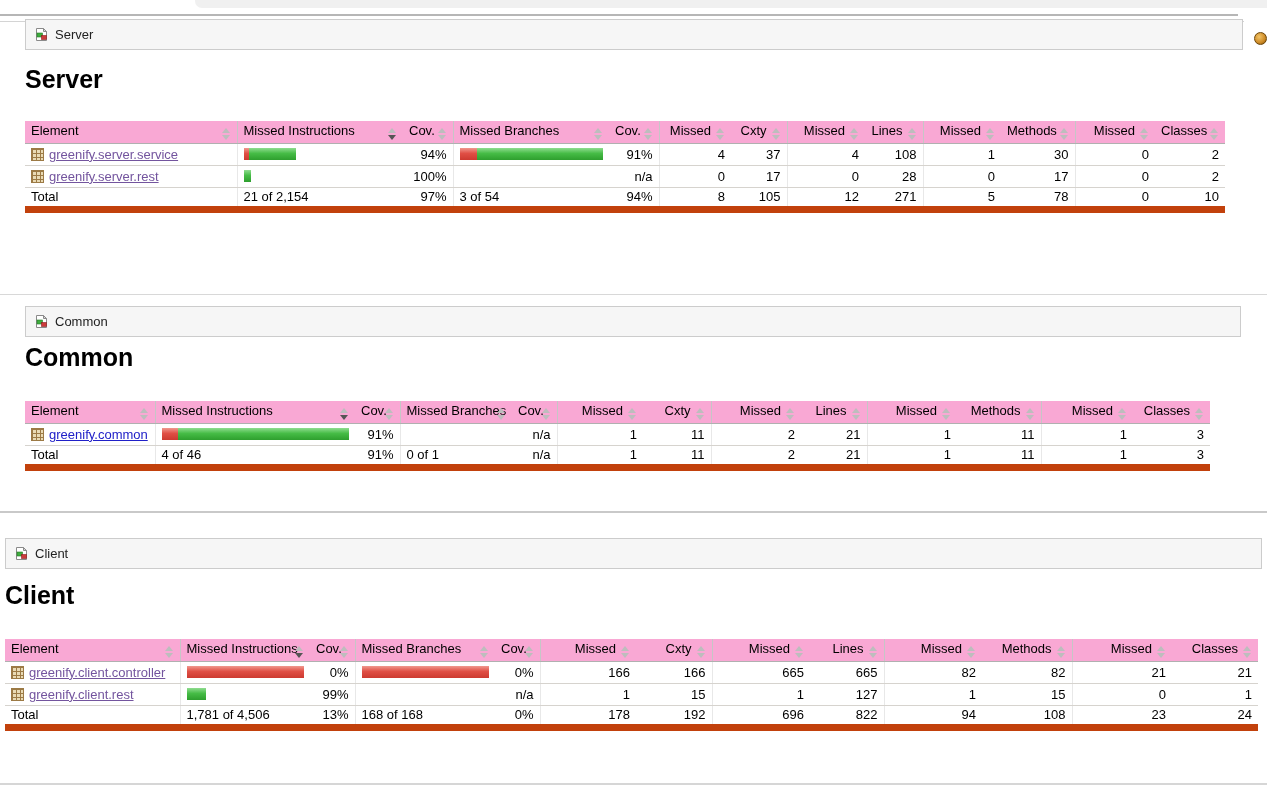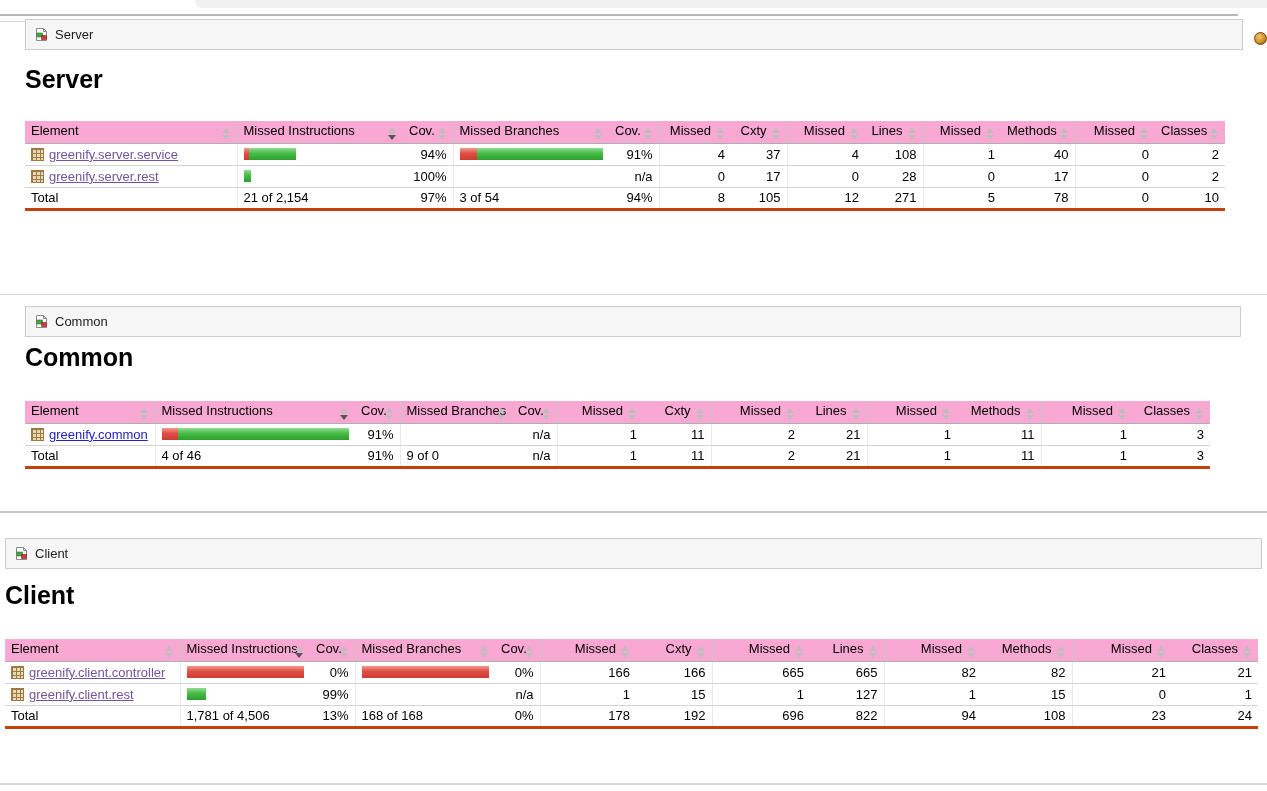--- a/index.html
+++ b/index.html
@@ -32,21 +32,21 @@
   #h1-common{left:25px;top:342px;}
   #h1-client{left:5px;top:580px;}
   
   table.cov{position:absolute;border-collapse:collapse;table-layout:fixed;font-size:13px;}
   #t0{left:25px;top:121px;width:1200px;}
   #t1{left:25px;top:401px;width:1185px;}
   #t2{left:5px;top:639px;width:1253px;}
   table.cov td{padding:0 6px;height:22px;box-sizing:border-box;overflow:hidden;white-space:nowrap;vertical-align:middle;}
   table.cov thead td{background:#f9a8d4;border-bottom:1px solid #b0b0b0;}
   table.cov tbody td{border-bottom:1px solid #d6d3ce;}
-  table.cov tfoot td{border-bottom:3px solid #c2410c;}
+  table.cov tfoot td{border-bottom:7px solid #c2410c;}
   table.cov td.el,table.cov td.txt{text-align:left;}
   table.cov td.num{text-align:right;}
   table.cov thead td.sep{border-left:1px solid #c6c6c6;}
   table.cov tbody td.sep,table.cov tfoot td.sep{border-left:1px solid #e8e8e8;}
   
   #t0 col.c0{width:212px}#t0 col.c1{width:166px}#t0 col.c2{width:50px}#t0 col.c3{width:156px}#t0 col.c4{width:50px}
   #t0 col.c5{width:72px}#t0 col.c6{width:56px}#t0 col.c7{width:78px}#t0 col.c8{width:58px}#t0 col.c9{width:78px}
   #t0 col.c10{width:74px}#t0 col.c11{width:80px}#t0 col.c12{width:70px}
   #t1 col.c0{width:130px}#t1 col.c1{width:200px}#t1 col.c2{width:45px}#t1 col.c3{width:112px}#t1 col.c4{width:45px}
   #t1 col.c5{width:86px}#t1 col.c6{width:68px}#t1 col.c7{width:90px}#t1 col.c8{width:66px}#t1 col.c9{width:90px}
@@ -180,21 +180,21 @@
             <i class="seg-r" style="width: 12%;"></i>
             <i class="seg-g"></i>
           </div>
         </td>
         <td class="num">91%</td>
         <td class="num sep">4</td>
         <td class="num">37</td>
         <td class="num sep">4</td>
         <td class="num">108</td>
         <td class="num sep">1</td>
-        <td class="num">40</td>
+        <td class="num">30</td>
         <td class="num sep">0</td>
         <td class="num">2</td>
       </tr>
       <tr>
         <td class="el"><span class="pkg-icon"></span><a href="#" class="pkg-link visited">greenify.server.rest</a></td>
         <td class="bar sep">
           <div class="bar-track" style="width: 5%;">
             <i class="seg-g"></i>
           </div>
         </td>
@@ -334,21 +334,21 @@
         <td class="num">11</td>
         <td class="num sep">1</td>
         <td class="num">3</td>
       </tr>
     </tbody>
     <tfoot>
       <tr>
         <td class="el">Total</td>
         <td class="txt sep">4 of 46</td>
         <td class="num">91%</td>
-        <td class="txt sep">9 of 0</td>
+        <td class="txt sep">0 of 1</td>
         <td class="num">n/a</td>
         <td class="num sep">1</td>
         <td class="num">11</td>
         <td class="num sep">2</td>
         <td class="num">21</td>
         <td class="num sep">1</td>
         <td class="num">11</td>
         <td class="num sep">1</td>
         <td class="num">3</td>
       </tr>

